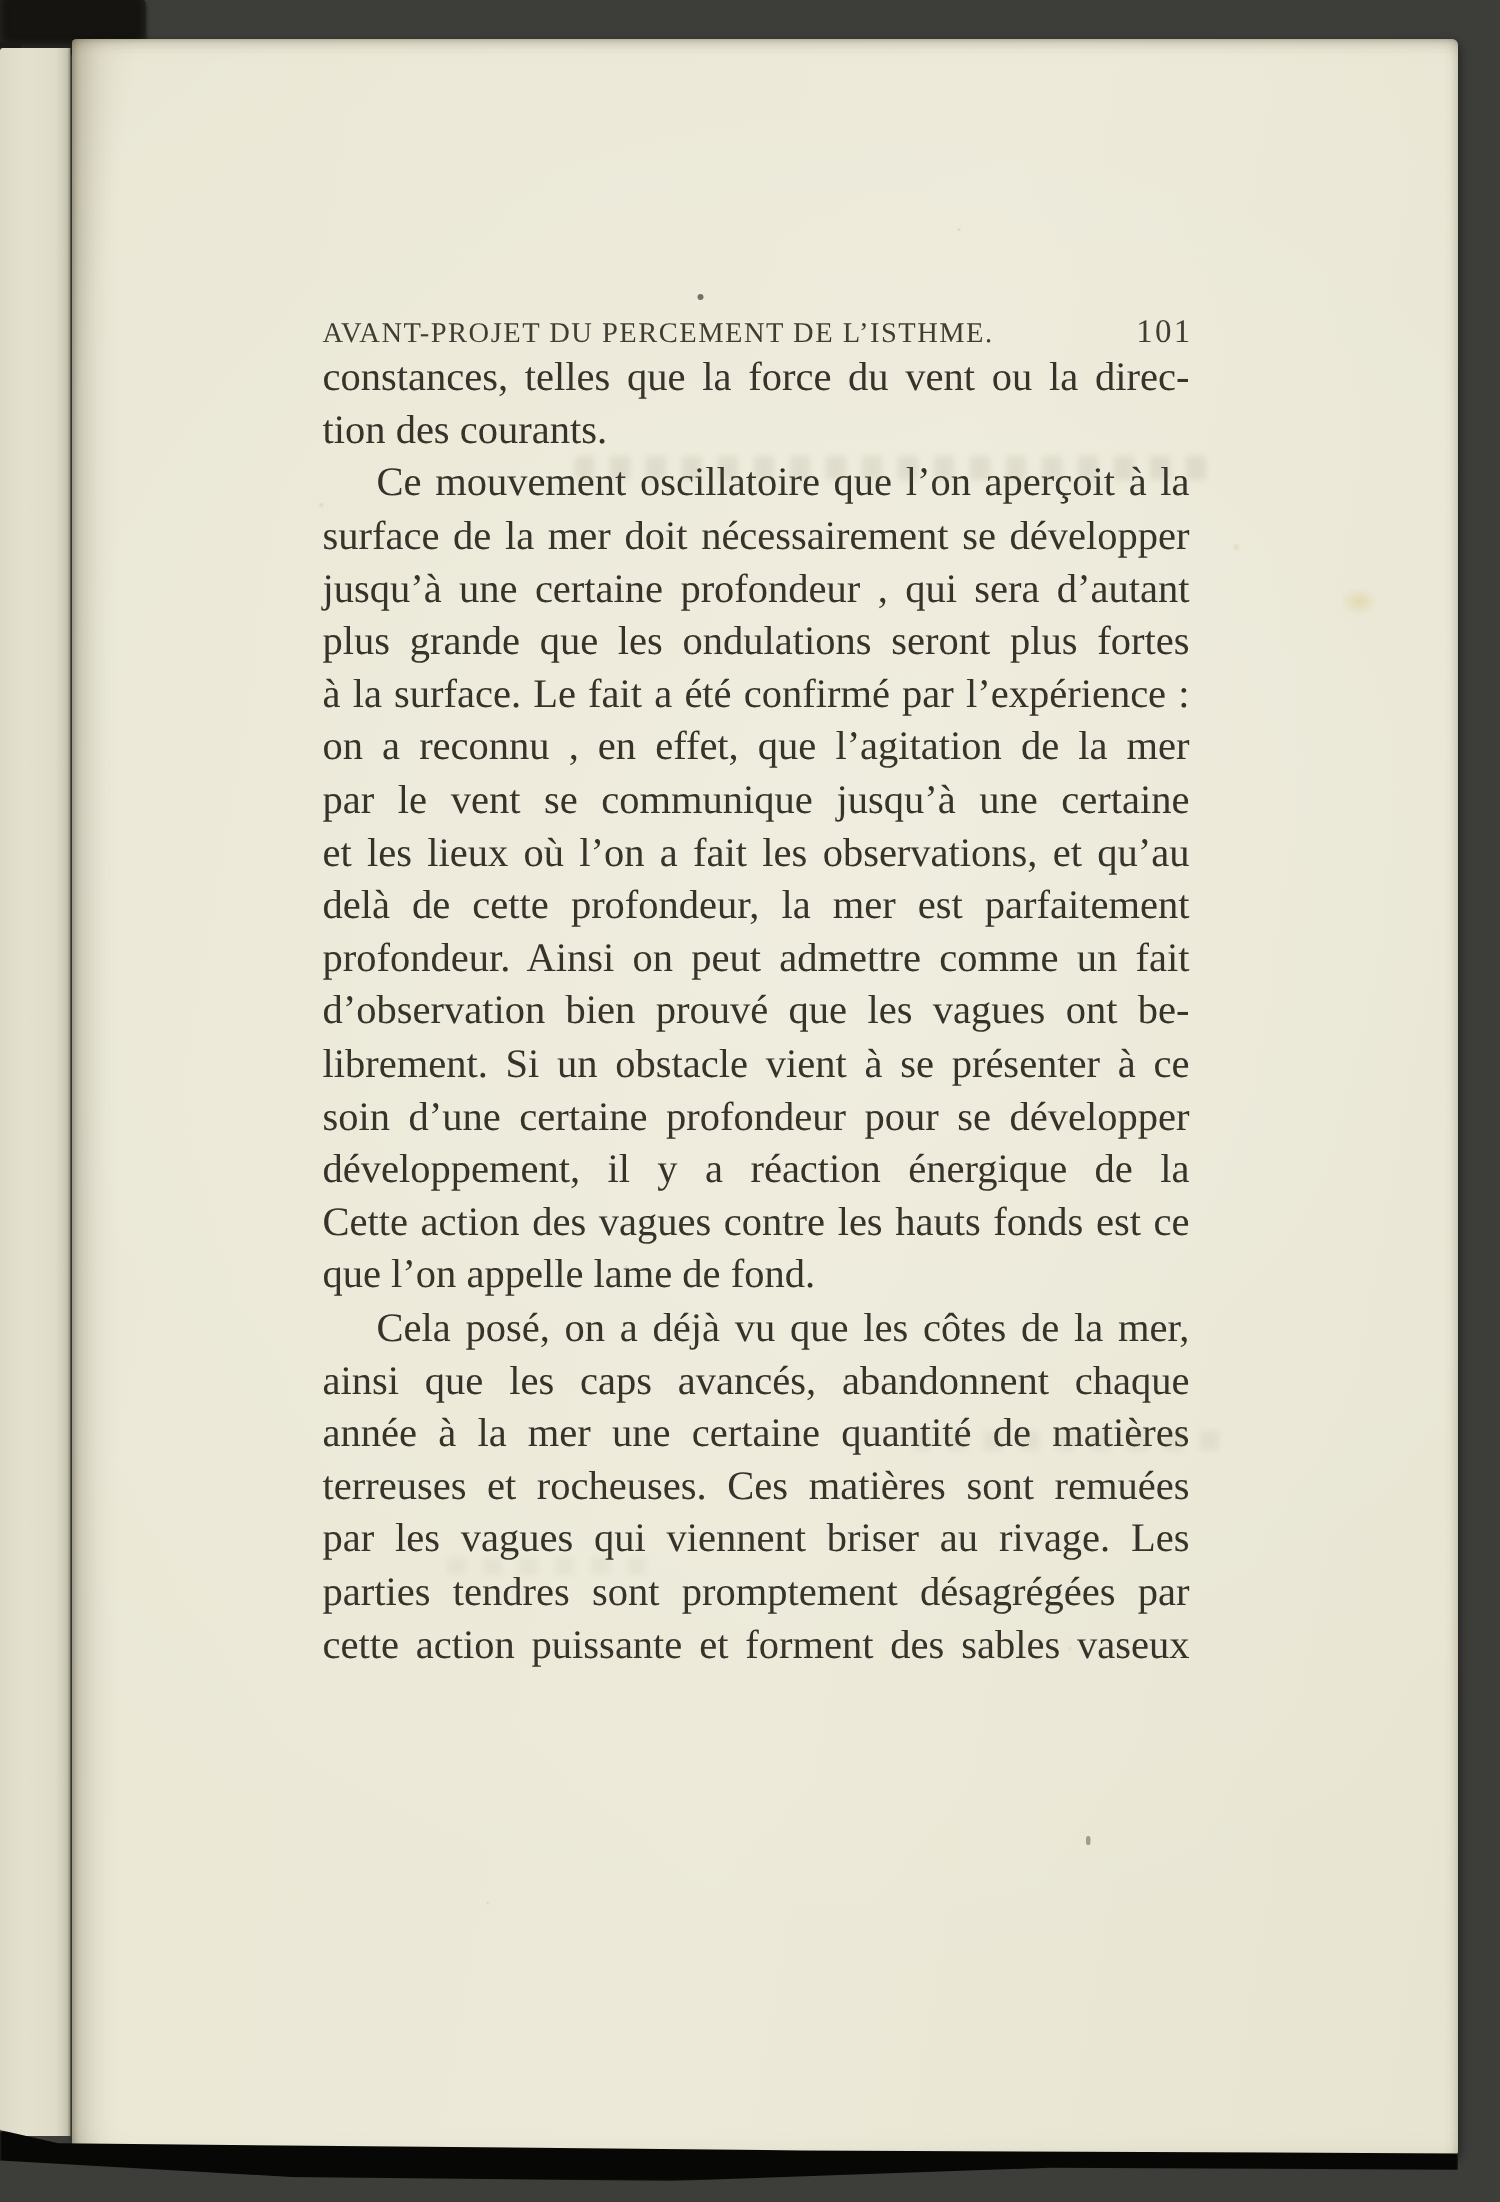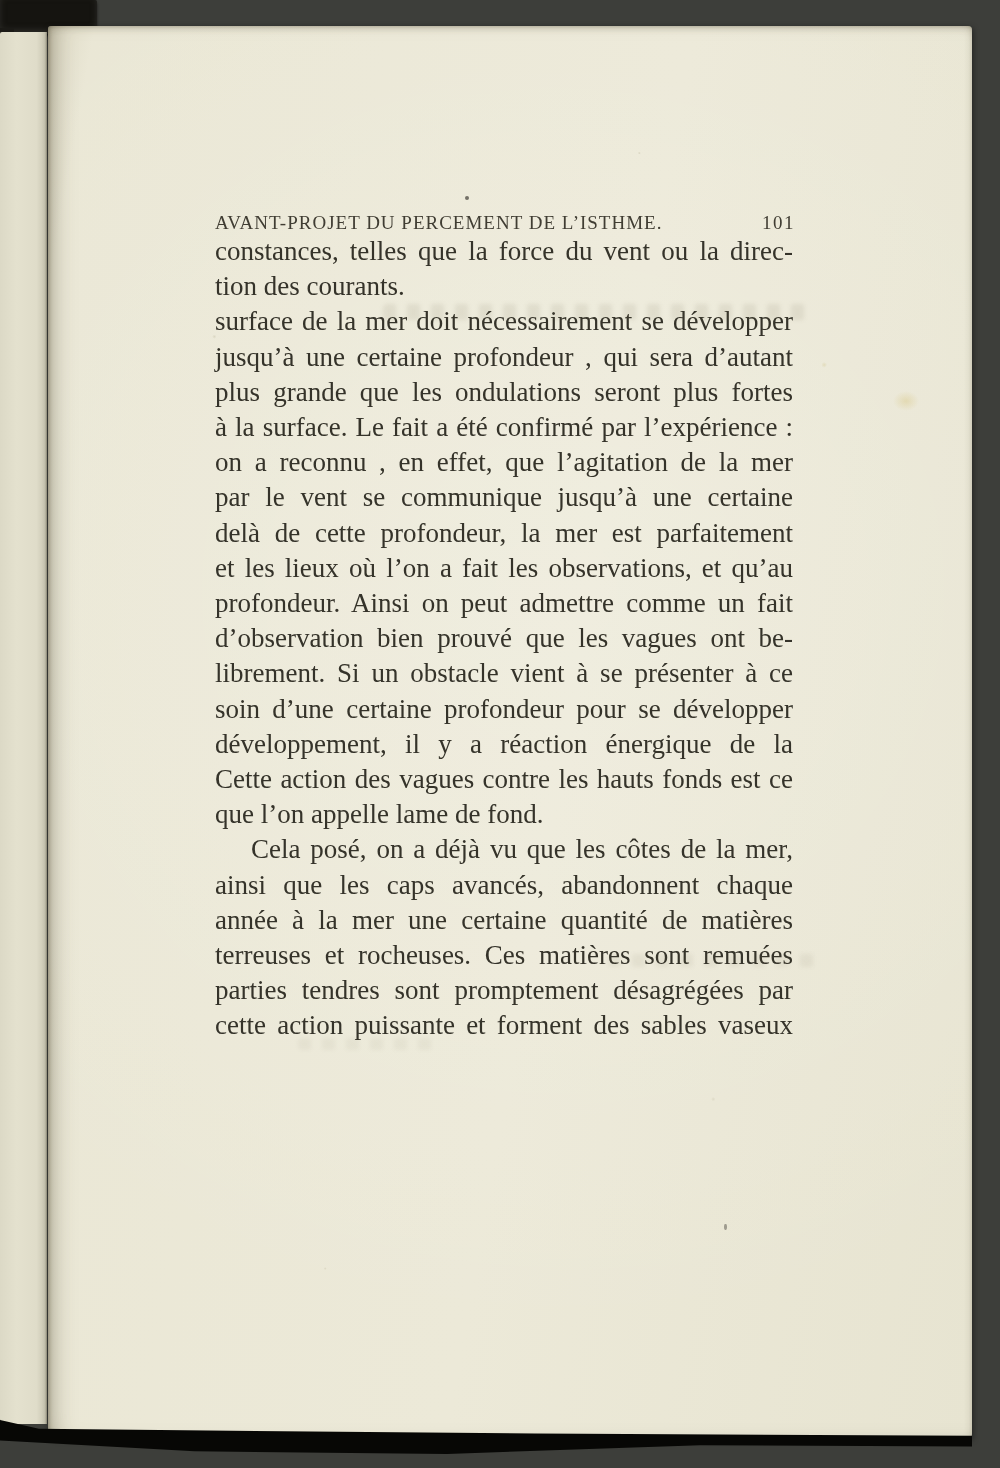--- a/index.html
+++ b/index.html
@@ -67,21 +67,21 @@
   
   .running-head{
     position:absolute;left:167px;top:168px;width:580px;
     display:flex;justify-content:space-between;align-items:baseline;
     color:#403d33;
   }
   .running-head .title{
     font-size:19px;letter-spacing:1px;white-space:nowrap;margin-top:18px;
   }
   .running-head .folio{
-    font-size:19px;letter-spacing:1.5px;
+    font-size:22px;letter-spacing:1.5px;
   }
   
   .body-text{
     position:absolute;left:167px;top:208px;width:578px;
     font-size:27px;line-height:35.2px;color:var(--ink);
   }
   .line{
     text-align:justify;text-align-last:justify;white-space:normal;
     text-rendering:optimizeLegibility;
   }
@@ -118,39 +118,41 @@
 
   <div class="page">
     <div class="running-head">
       <span class="title">AVANT-PROJET DU PERCEMENT DE L’ISTHME.</span>
       <span class="folio">101</span>
     </div>
 
     <div class="body-text">
         <div class="line">constances, telles que la force du vent ou la direc-</div>
         <div class="line para-end">tion des courants.</div>
+        <div class="line indent">Ce mouvement oscillatoire que l’on aperçoit à la</div>
         <div class="line">surface de la mer doit nécessairement se développer</div>
         <div class="line">jusqu’à une certaine profondeur , qui sera d’autant</div>
         <div class="line">plus grande que les ondulations seront plus fortes</div>
         <div class="line">à la surface. Le fait a été confirmé par l’expérience :</div>
         <div class="line">on a reconnu , en effet, que l’agitation de la mer</div>
         <div class="line">par le vent se communique jusqu’à une certaine</div>
+        <div class="line">et les lieux où l’on a fait les observations, et qu’au</div>
         <div class="line">delà de cette profondeur, la mer est parfaitement</div>
-        <div class="line">et les lieux où l’on a fait les observations, et qu’au</div>
         <div class="line">profondeur. Ainsi on peut admettre comme un fait</div>
         <div class="line">d’observation bien prouvé que les vagues ont be-</div>
         <div class="line">librement. Si un obstacle vient à se présenter à ce</div>
         <div class="line">soin d’une certaine profondeur pour se développer</div>
         <div class="line">développement, il y a réaction énergique de la</div>
         <div class="line">Cette action des vagues contre les hauts fonds est ce</div>
         <div class="line para-end"><span>que l’on appelle </span><span class="it">lame de fond</span><span>.</span></div>
         <div class="line indent">Cela posé, on a déjà vu que les côtes de la mer,</div>
         <div class="line">ainsi que les caps avancés, abandonnent chaque</div>
         <div class="line">année à la mer une certaine quantité de matières</div>
         <div class="line">terreuses et rocheuses. Ces matières sont remuées</div>
+        <div class="line">par les vagues qui viennent briser au rivage. Les</div>
         <div class="line">parties tendres sont promptement désagrégées par</div>
         <div class="line">cette action puissante et forment des sables vaseux</div>
       </div>
 
     <div class="smudge s1"></div>
     <div class="smudge s2"></div>
     <div class="smudge s3"></div>
     <div class="speck p1"></div>
     <div class="speck p2"></div>
     <div class="stain"></div>

